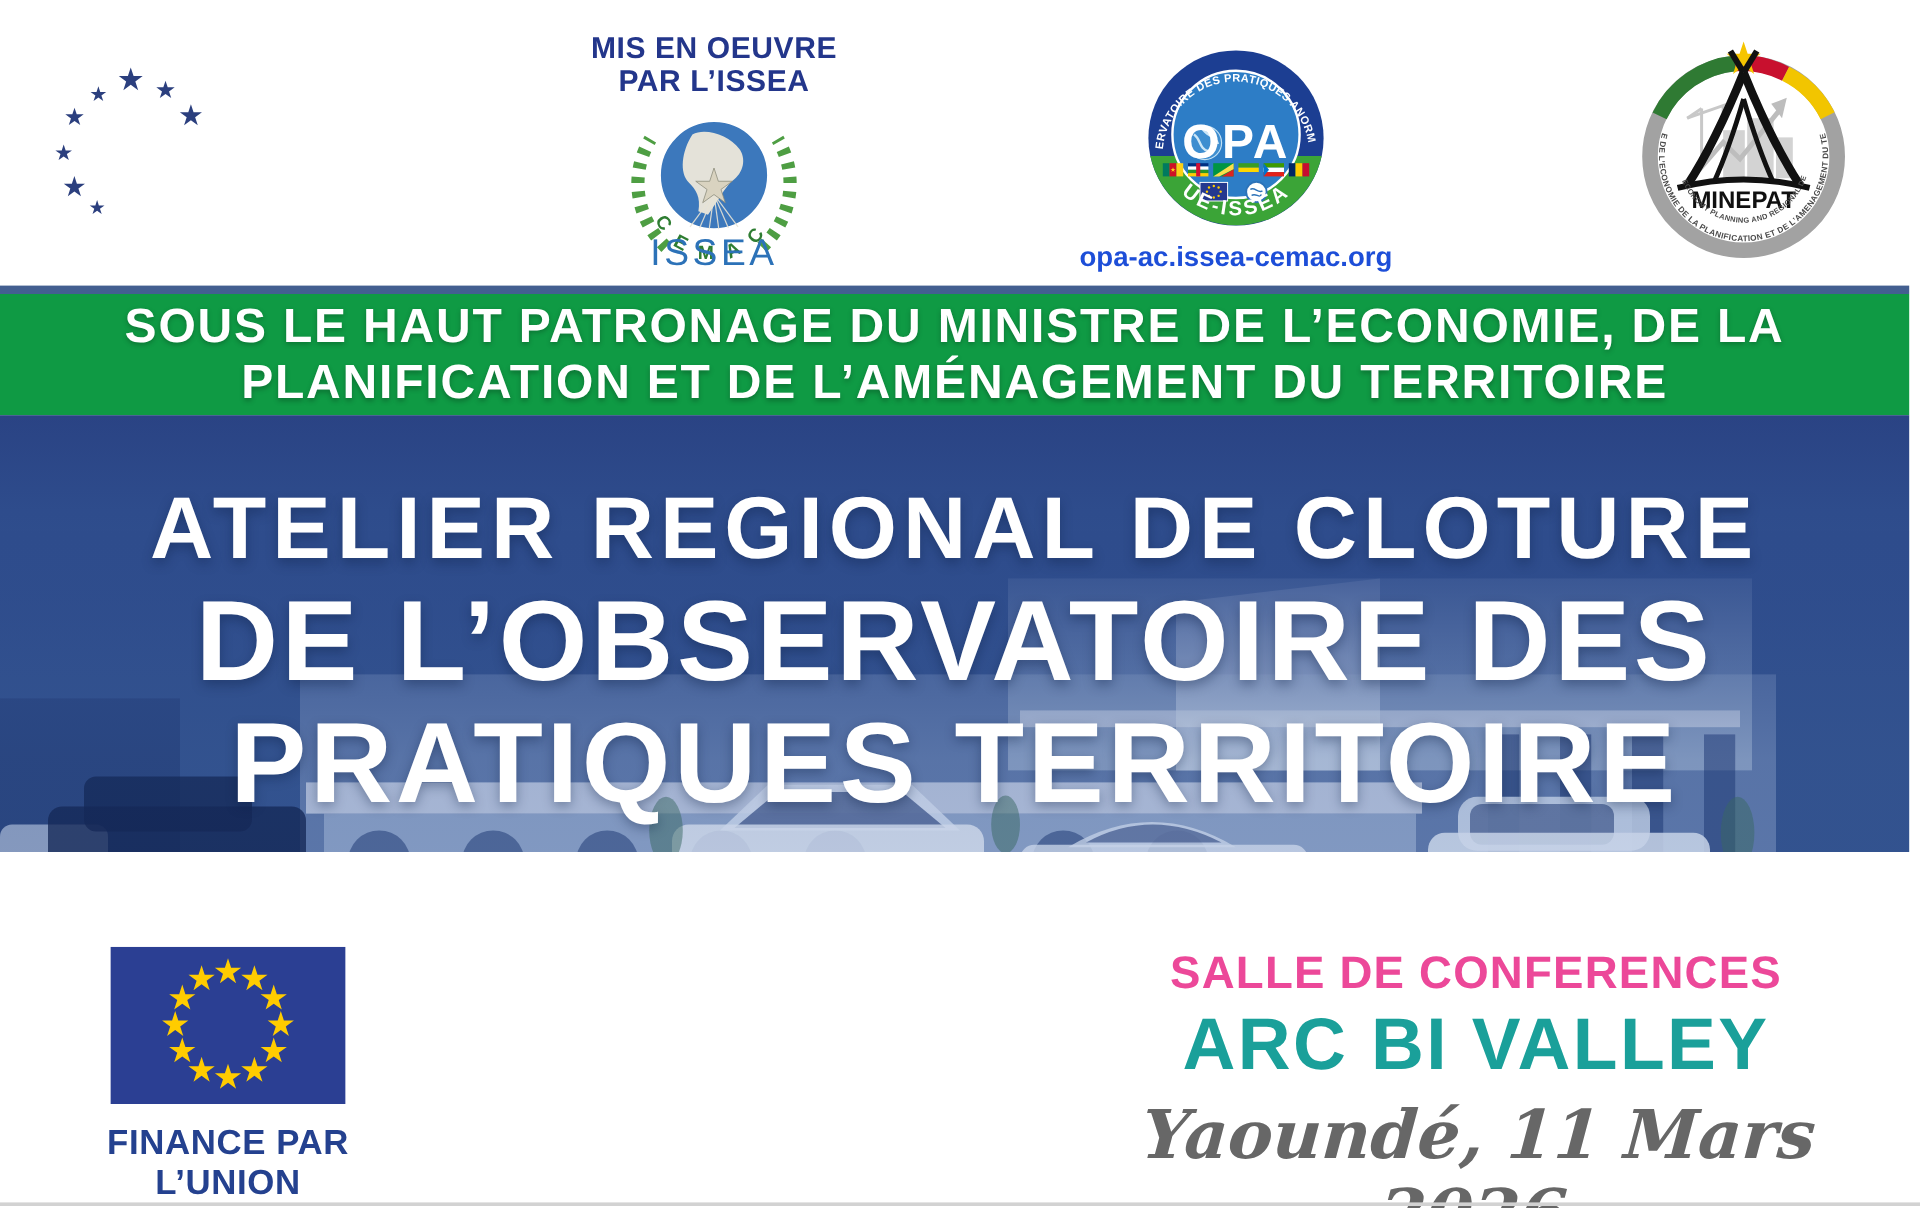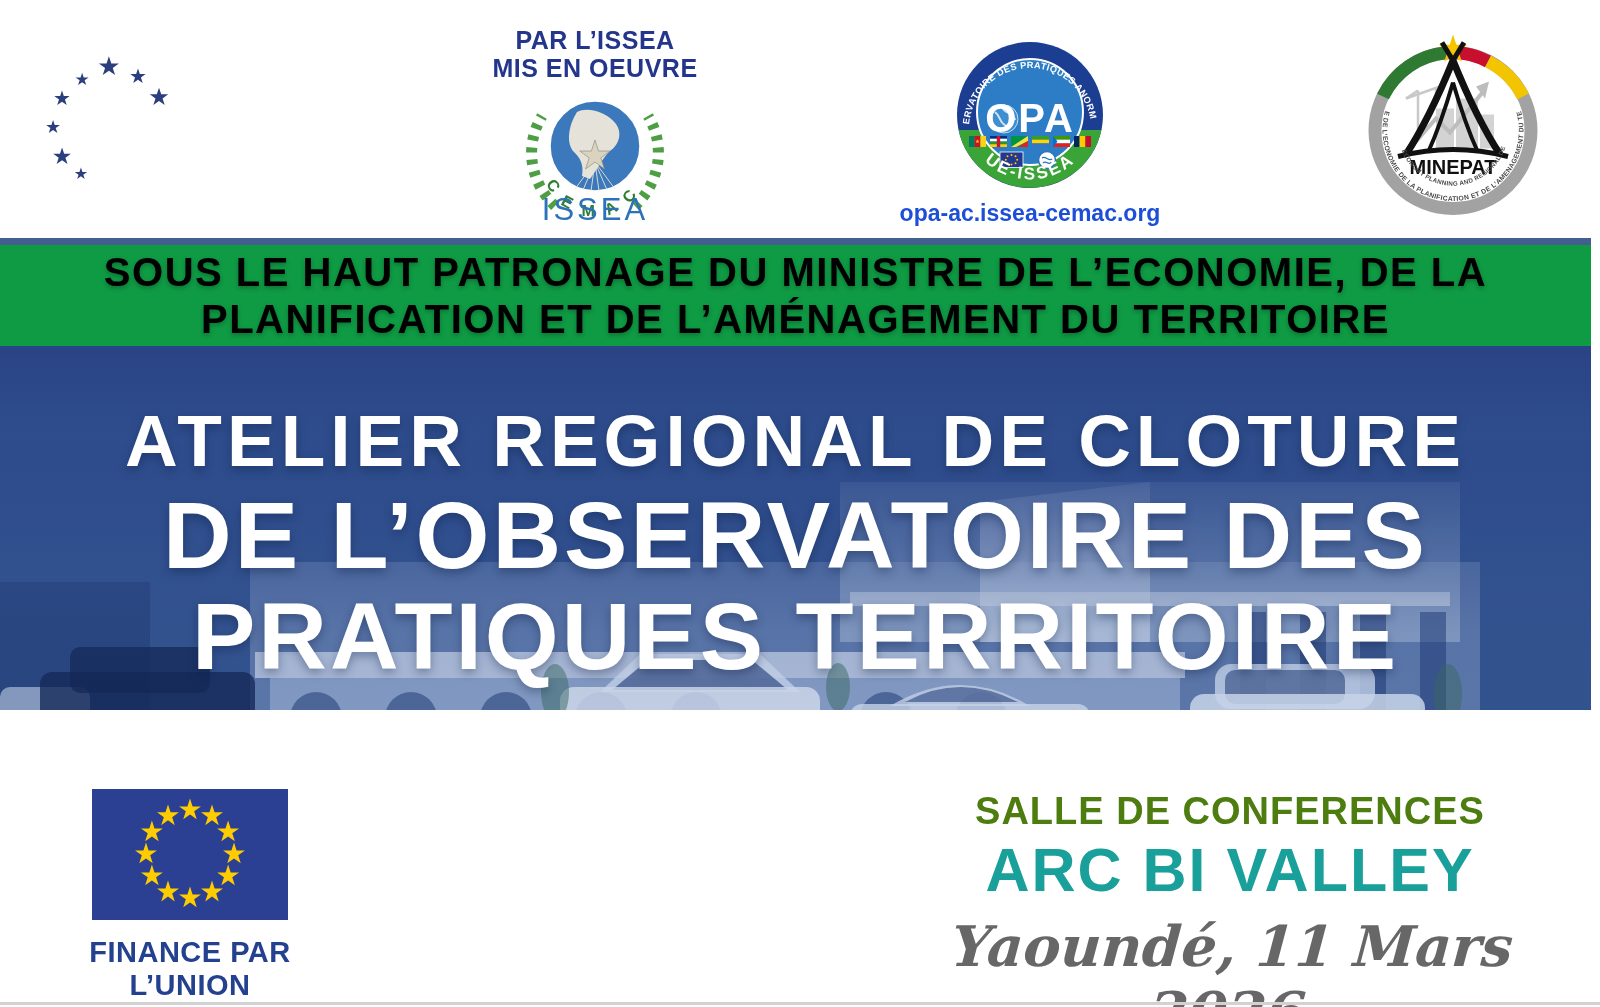--- a/index.html
+++ b/index.html
@@ -30,21 +30,21 @@
   
   .minepat-block { position:absolute; left:1358px; top:28px; width:190px; height:200px; }
 
   svg text { font-family:"Liberation Sans", sans-serif; }
 
   
   .navy-line { position:absolute; left:0; top:238px; width:1591px; height:7px; background:#435F90; }
 
   .green-band { position:absolute; left:0; top:245px; width:1591px; height:101px; background:#0F9A44;
                 display:flex; flex-direction:column; justify-content:center; text-align:center; }
-  .green-band .line { color:#000000; font-weight:bold; font-size:40px; line-height:47px;
+  .green-band .line { color:#ffffff; font-weight:bold; font-size:40px; line-height:47px;
                       letter-spacing:1.5px; text-shadow:0 2px 4px rgba(0,0,0,.25); }
 
   .blue-band { position:absolute; left:0; top:346px; width:1591px; height:364px;
                background:linear-gradient(180deg,#2A4384 0%,#2E4C8C 22%,#33538F 60%,#33538F 100%);
                overflow:hidden; }
   .building-svg { position:absolute; left:0; top:96px; width:1591px; height:320px; opacity:.9; }
   .photo-fade { position:absolute; left:0; top:96px; width:1591px; height:320px;
                 background:linear-gradient(180deg,#2E4C8C 0%, rgba(46,76,140,.55) 28%, rgba(46,76,140,.12) 60%, rgba(46,76,140,.05) 100%); }
 
   .title { position:absolute; left:0; top:52px; width:1591px; text-align:center; z-index:5;
@@ -53,21 +53,21 @@
   .title .t2 { font-size:95px; line-height:102px; letter-spacing:3px; }
   .title .t3 { font-size:95px; line-height:100px; letter-spacing:3px; }
 
   
   .footer { position:absolute; left:0; top:762px; width:1600px; height:245px; background:#fff; }
 
   .eu-block { position:absolute; left:40px; top:27px; width:300px; text-align:center; }
   .eu-caption { margin-top:12px; color:#24418F; font-weight:bold; font-size:29px; line-height:33px; letter-spacing:.5px; }
 
   .venue-block { position:absolute; left:940px; top:28px; width:580px; text-align:center; }
-  .venue-hall { color:#4d7c0f; font-weight:bold; font-size:38px; letter-spacing:1px; }
+  .venue-hall { color:#ec4899; font-weight:bold; font-size:38px; letter-spacing:1px; }
   .venue-name { color:#1AA09A; font-weight:bold; font-size:61px; letter-spacing:2px; line-height:66px; margin-top:4px; }
   .venue-date { color:#676767; font-family:"DejaVu Serif", serif; font-style:italic; font-weight:bold;
                 font-size:56px; margin-top:10px; transform:skewX(-4deg); }
 
   .bottom-rule { position:absolute; left:0; bottom:2px; width:1600px; height:3px; background:#D2D2D2; }
 </style>
 </head>
 <body>
 
 <div class="poster">
@@ -85,22 +85,22 @@
       <span class="gg-star" style="left:37px;top:24px;font-size:17px">★</span>
       <span class="gg-star" style="left:64px;top:11px;font-size:26px">★</span>
       <span class="gg-star" style="left:93px;top:21px;font-size:20px">★</span>
       <span class="gg-star" style="left:114px;top:42px;font-size:24px">★</span>
       <span class="gg-star" style="left:8px;top:72px;font-size:18px">★</span>
       <span class="gg-star" style="left:17px;top:101px;font-size:23px">★</span>
       <span class="gg-star" style="left:36px;top:119px;font-size:16px">★</span>
     </div>
 
     <div class="issea-block">
+      <div class="issea-caption">MIS EN OEUVRE</div>
       <div class="issea-caption">PAR L’ISSEA</div>
-      <div class="issea-caption">MIS EN OEUVRE</div>
       <svg class="issea-svg" width="150" height="136" viewBox="0 0 150 136">
         <path d="M35,120 C 10,96 4,60 22,30" stroke="#4E9E43" stroke-width="11" fill="none" stroke-dasharray="5 7"></path>
         <path d="M115,120 C 140,96 146,60 128,30" stroke="#4E9E43" stroke-width="11" fill="none" stroke-dasharray="5 7"></path>
         <circle cx="75" cy="60" r="45" fill="#3C78BC" stroke="#ffffff" stroke-width="1.5"></circle>
         <path d="M57,26 C 48,40 46,58 54,66 C 60,72 64,78 62,90 L70,93 C 78,82 84,70 90,65 C 100,58 102,46 96,38 C 88,27 68,20 57,26 Z" fill="#EDE8DA" opacity=".95"></path>
         <g stroke="#E8E4D6" stroke-width="1" opacity=".9">
           <line x1="75" y1="76" x2="55" y2="103"></line>
             <line x1="75" y1="76" x2="63" y2="104"></line>
           <line x1="75" y1="76" x2="71" y2="105"></line>
             <line x1="75" y1="76" x2="79" y2="105"></line>

